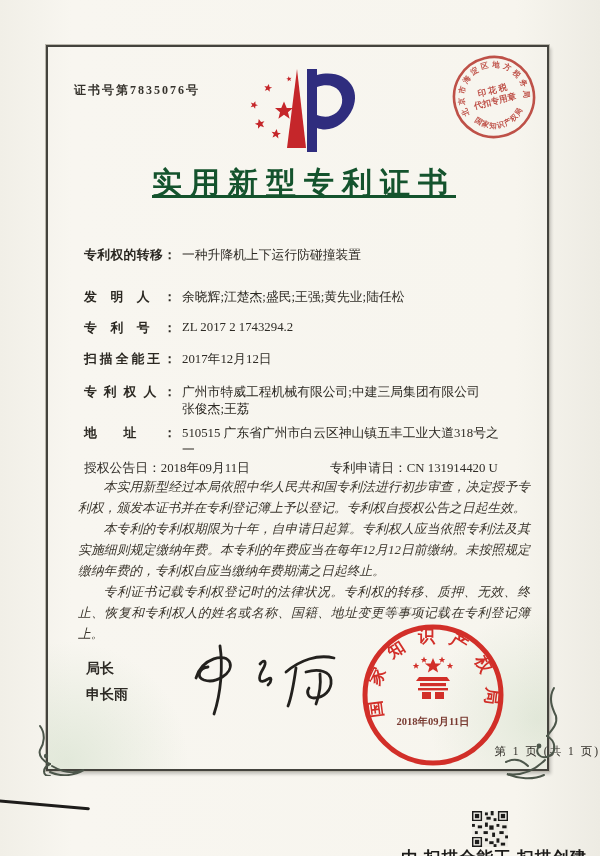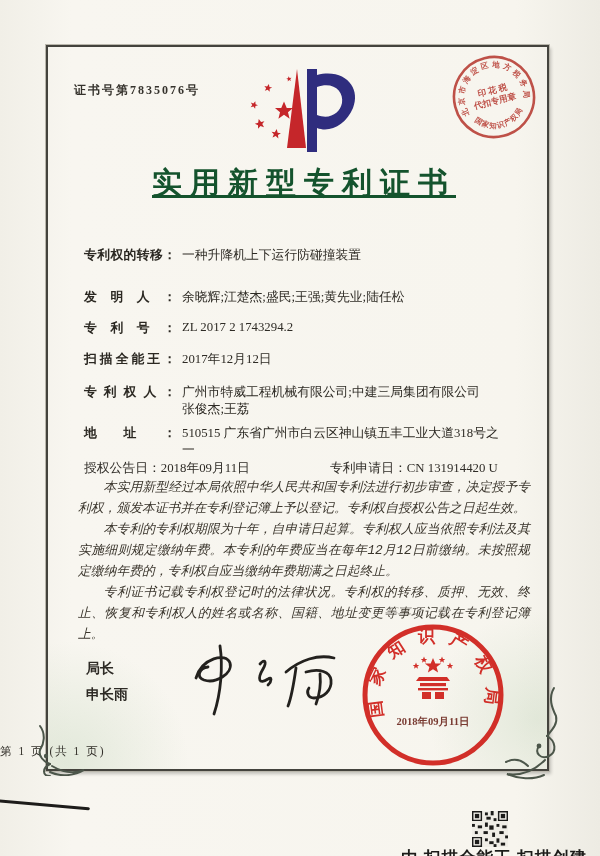--- a/index.html
+++ b/index.html
@@ -31,27 +31,27 @@
   }
   .fval{margin-left:6px;font-weight:500;color:#2e2b25;text-align:right;}
   .fval2{margin-left:98px;font-weight:500;color:#2e2b25;}
   .grant-row{position:absolute;left:0;top:217px;width:450px;white-space:nowrap;}
   .grant-label{font-weight:400;}
   .grant-num{position:absolute;left:246px;top:0;}
   .bodytext{
     position:absolute;left:78px;top:477px;width:452px;
     font-size:12.8px;line-height:21px;text-align:justify;font-style:italic;color:#3a352c;
   }
-  .bodytext p{margin:0;text-indent:2em;font-family:Liberation Mono, monospace;}
+  .bodytext p{margin:0;text-indent:2em;}
   .sig-title{position:absolute;left:86px;top:660px;font-size:14px;font-weight:600;text-align:center;}
   .sig-name{position:absolute;left:86px;top:686px;font-size:14px;font-weight:600;}
   .signature-svg{position:absolute;left:168px;top:638px;}
   .office-seal{position:absolute;left:353px;top:615px;opacity:.92;}
   .tax-seal{position:absolute;left:439px;top:42px;transform:rotate(-14deg);opacity:.85;}
-  .footer{position:absolute;left:0;top:744px;width:600px;text-align:left;font-size:11.5px;letter-spacing:2px;color:#33302a;}
+  .footer{position:absolute;left:0;top:744px;width:600px;text-align:right;font-size:11.5px;letter-spacing:2px;color:#33302a;}
   .orn-right{position:absolute;left:498px;top:686px;}
   .orn-left{position:absolute;left:34px;top:720px;}
   .edge-line{position:absolute;left:-8px;top:803px;width:98px;height:3px;background:#1d1c1a;transform:rotate(5deg);border-radius:2px;}
   .watermark{position:absolute;left:392px;top:811px;display:flex;align-items:center;flex-direction:column;}
   .wm-text{margin-left:9px;font-size:16.5px;font-weight:600;letter-spacing:1px;color:#1c1b19;font-family:"Liberation Sans","DejaVu Sans",sans-serif;}
   svg text{font-family:"Liberation Serif","DejaVu Serif",serif;}
 </style>
 </head>
 <body>
 

